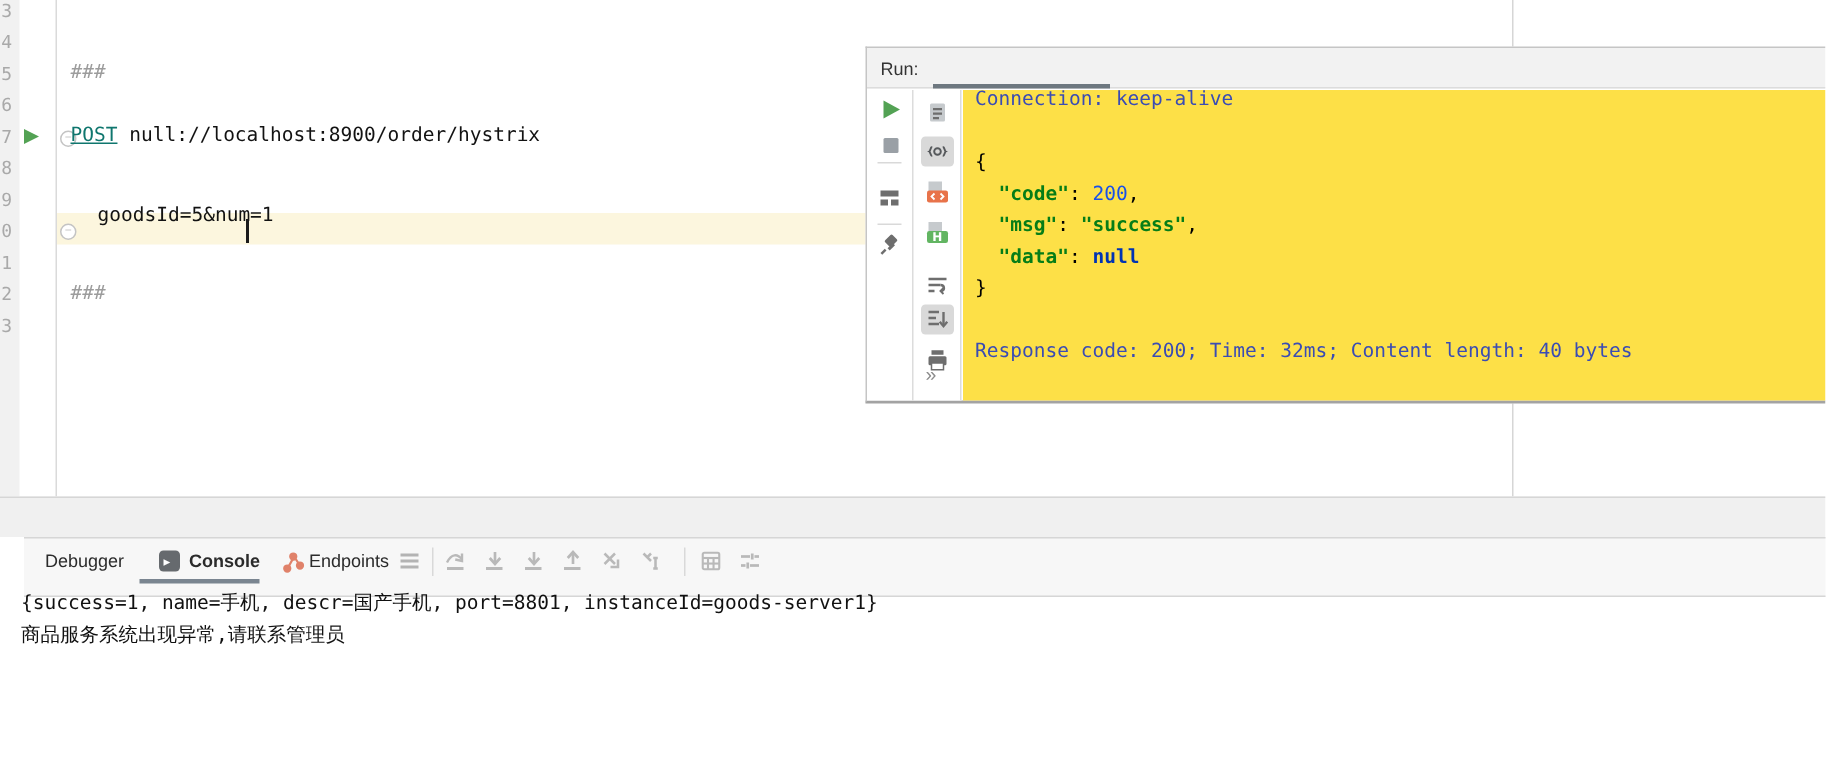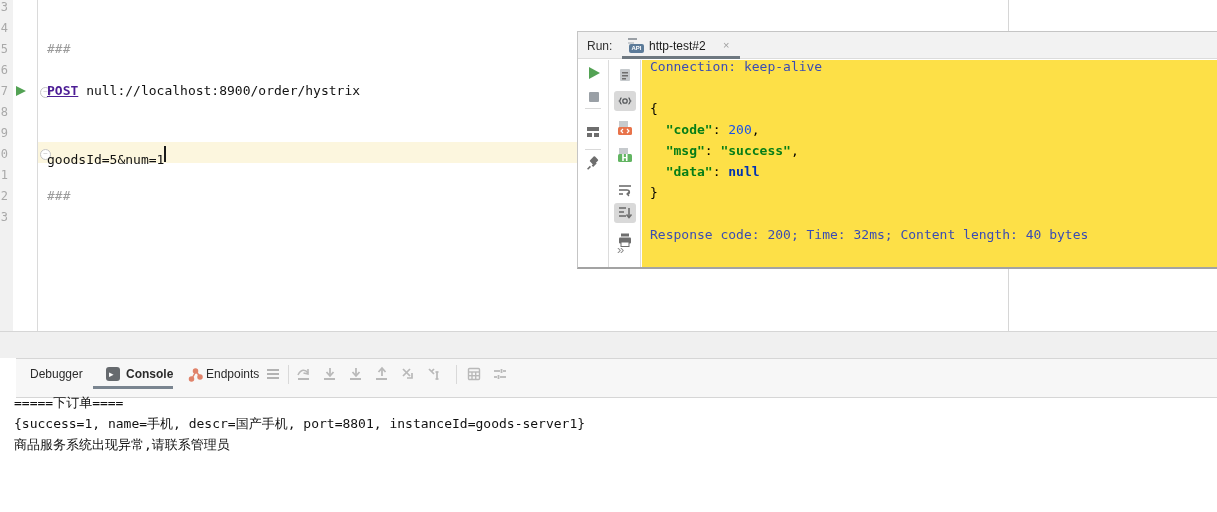--- a/index.html
+++ b/index.html
@@ -10,21 +10,21 @@
   .abs { position:absolute; }
 
   
   #editor { left:0; top:0; width:1008px; height:331px; background:#fff; }
   #gutter-strip { left:0; top:0; width:13px; height:331px; background:#f1f1f1; }
   #gutter-sep { left:37px; top:0; width:1px; height:331px; background:#dadada; }
   #cur-line { left:38px; top:142px; width:970px; height:21px; background:#fcf6de; }
   #line-numbers { left:0; top:-3px; width:8px; text-align:right; color:#a9a9a9; white-space:pre; }
   .code-line { left:47px; height:21px; color:#121212; white-space:pre; }
   .comment { color:#9c9c9c; font-style:italic; }
-  .kw-method { color:#4c1d95; font-weight:bold; text-decoration:underline; }
+  .kw-method { color:#0f766e; font-weight:normal; text-decoration:underline; }
   .hdr-name { color:#871094; font-style:italic; }
   #run-tri { left:16px; top:86px; width:0; height:0; border-left:10px solid #53a254; border-top:5.5px solid transparent; border-bottom:5.5px solid transparent; }
   .fold-mark { width:11px; height:11px; border:1px solid #c4c4c4; border-radius:50%; background:#fff; color:#c4c4c4; font-size:8px; line-height:8px; text-align:center; }
   #cursor { left:164px; top:146px; width:2px; height:16px; background:#1a1a1a; }
   #editor-right-border { left:1008px; top:0; width:1px; height:331px; background:#d6d6d6; }
 
   
   #run-panel { left:577px; top:31px; width:640px; height:238px; background:#fff; border:1px solid #c5c5c5; border-right:none; border-bottom:2px solid #a3a3a3; }
   #run-header { position:absolute; left:0; top:0; right:0; height:27px; background:#f2f2f2; border-bottom:1px solid #dcdcdc; }
   #run-title { position:absolute; left:9px; top:7px; font-size:12px; color:#333; }
@@ -80,38 +80,29 @@
 0
 1
 2
 3</pre>
   <div id="run-tri" class="abs"></div>
   <div class="fold-mark abs" style="left:40px; top:87px;">−</div>
   <div class="fold-mark abs" style="left:40px; top:149px;">−</div>
 
   <div class="code-line abs mono comment" style="top:38px;">###</div>
   <div class="code-line abs mono" style="top:80px;"><span class="kw-method">POST</span><span> null://localhost:8900/order/hystrix</span></div>
-  <div class="code-line abs mono" style="top:149px;">goodsId=5&amp;num=1</div>
+  <div class="code-line abs mono" style="top:133px;margin-left:18px;">goodsId=5&amp;num=1</div>
   <div class="code-line abs mono comment" style="top:185px;">###</div>
   <div id="cursor" class="abs"></div>
 </div>
 <div id="editor-right-border" class="abs"></div>
 
 <div id="run-panel" class="abs">
   <div id="run-header">
     <span id="run-title">Run:</span>
-    <div id="run-tab">
-      <div id="api-icon">
-        <div class="l1"></div>
-          <div class="l2"></div>
-        <div id="api-badge">API</div>
-      </div>
-      <span id="run-tab-label">http-test#2</span>
-      <span id="run-tab-close">×</span>
-    </div>
     <div id="run-tab-underline"></div>
   </div>
 
   <div id="run-toolbar1">
     <div class="icon16" style="left:8px; top:5px;">
       <svg width="16" height="16">
           <polygon points="3,2 14,8 3,14" fill="#53a254"></polygon>
         </svg>
     </div>
     <div class="icon16" style="left:8px; top:29px;">
@@ -333,16 +324,15 @@
           <path d="M9.5 3 V7"></path>
           <path d="M2 11 H5"></path>
           <path d="M8 11 H14"></path>
           <path d="M6.5 9 V13"></path>
         </g>
       </svg>
   </div>
 </div>
 
 <div id="bottom-console" class="abs mono">
-    <div class="mline">=====下订单====</div>
     <div class="mline">{success=1, name=手机, descr=国产手机, port=8801, instanceId=goods-server1}</div>
     <div class="mline">商品服务系统出现异常,请联系管理员</div>
   </div>
 
 </body></html>

